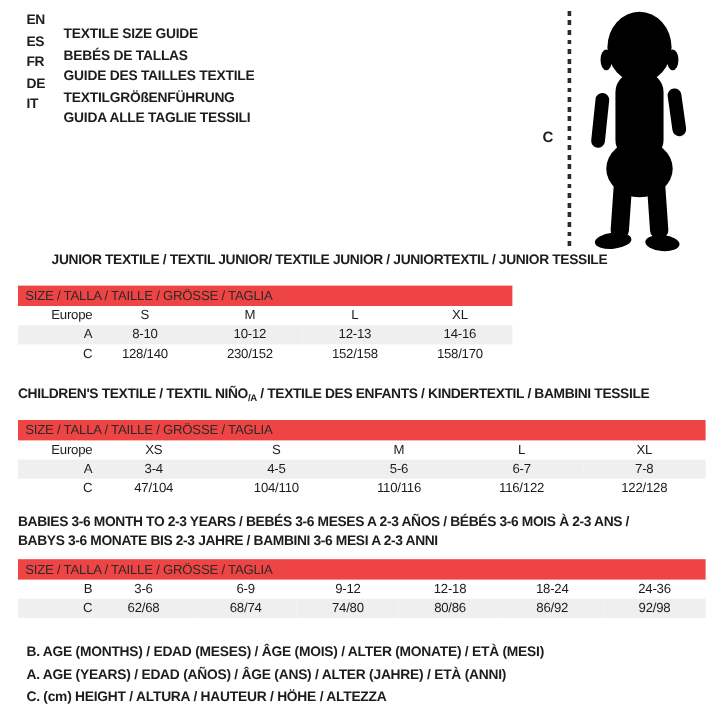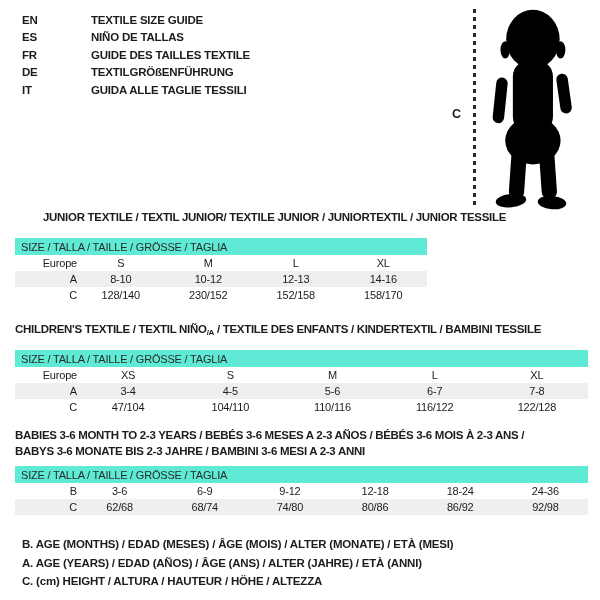--- a/index.html
+++ b/index.html
@@ -2,21 +2,21 @@
 <html><head>
 <meta charset="utf-8">
 <style>
   html,body{margin:0;padding:0;background:#fff;}
   .canvas{
     position:relative;width:600px;height:600px;background:#ffffff;overflow:hidden;
     font-family:"Liberation Sans",sans-serif;color:#1c1c1c;
   }
   
   .lang-list{position:absolute;left:22px;top:11px;}
-  .lang-row{display:flex;height:17.5px;align-items:center;}
+  .lang-row{display:flex;height:17.5px;flex-direction:column;}
   .lang-code{width:38px;font-weight:bold;font-size:11.5px;letter-spacing:-0.2px;}
   .lang-title{font-weight:bold;font-size:11.5px;letter-spacing:-0.2px;margin-left:31px;}
   
   .measure-line{
     position:absolute;left:473px;top:9px;width:2.5px;height:197px;
     background:repeating-linear-gradient(to bottom,#2b2b2b 0 4px,transparent 4px 8px);
   }
   .measure-label{position:absolute;left:452px;top:107px;font-weight:bold;font-size:12.5px;}
   .baby-svg{position:absolute;left:482px;top:5px;}
   
@@ -25,21 +25,21 @@
     letter-spacing:-0.3px;white-space:nowrap;
   }
   .sec-heading.two-line{white-space:normal;line-height:15.5px;width:560px;}
   .subA{font-size:8px;vertical-align:-2px;}
   
   .size-table{
     position:absolute;left:15px;border-collapse:collapse;table-layout:fixed;
     font-size:11px;letter-spacing:-0.2px;
   }
   .size-table th.bar{
-    background:#5eead4;color:#2a2a2a;font-weight:normal;text-align:left;
+    background:#ef4444;color:#2a2a2a;font-weight:normal;text-align:left;
     height:17px;padding:0 0 0 6px;font-size:11px;
   }
   .size-table td{height:16px;padding:0;text-align:center;color:#1c1c1c;}
   .size-table td.lbl{text-align:right;padding-left:6px;}
   .size-table tr.alt td{background:#efefef;}
   
   .footnotes{position:absolute;left:22px;top:538px;}
   .footnote{font-weight:bold;font-size:11.5px;letter-spacing:-0.2px;height:18.5px;}
 </style>
 </head>
@@ -47,21 +47,21 @@
 
 <div class="canvas">
 
   <div class="lang-list">
     <div class="lang-row">
       <span class="lang-code">EN</span>
       <span class="lang-title">TEXTILE SIZE GUIDE</span>
     </div>
     <div class="lang-row">
       <span class="lang-code">ES</span>
-      <span class="lang-title">NIÑO DE TALLAS</span>
+      <span class="lang-title">BEBÉS DE TALLAS</span>
     </div>
     <div class="lang-row">
       <span class="lang-code">FR</span>
       <span class="lang-title">GUIDE DES TAILLES TEXTILE</span>
     </div>
     <div class="lang-row">
       <span class="lang-code">DE</span>
       <span class="lang-title">TEXTILGRÖßENFÜHRUNG</span>
     </div>
     <div class="lang-row">

